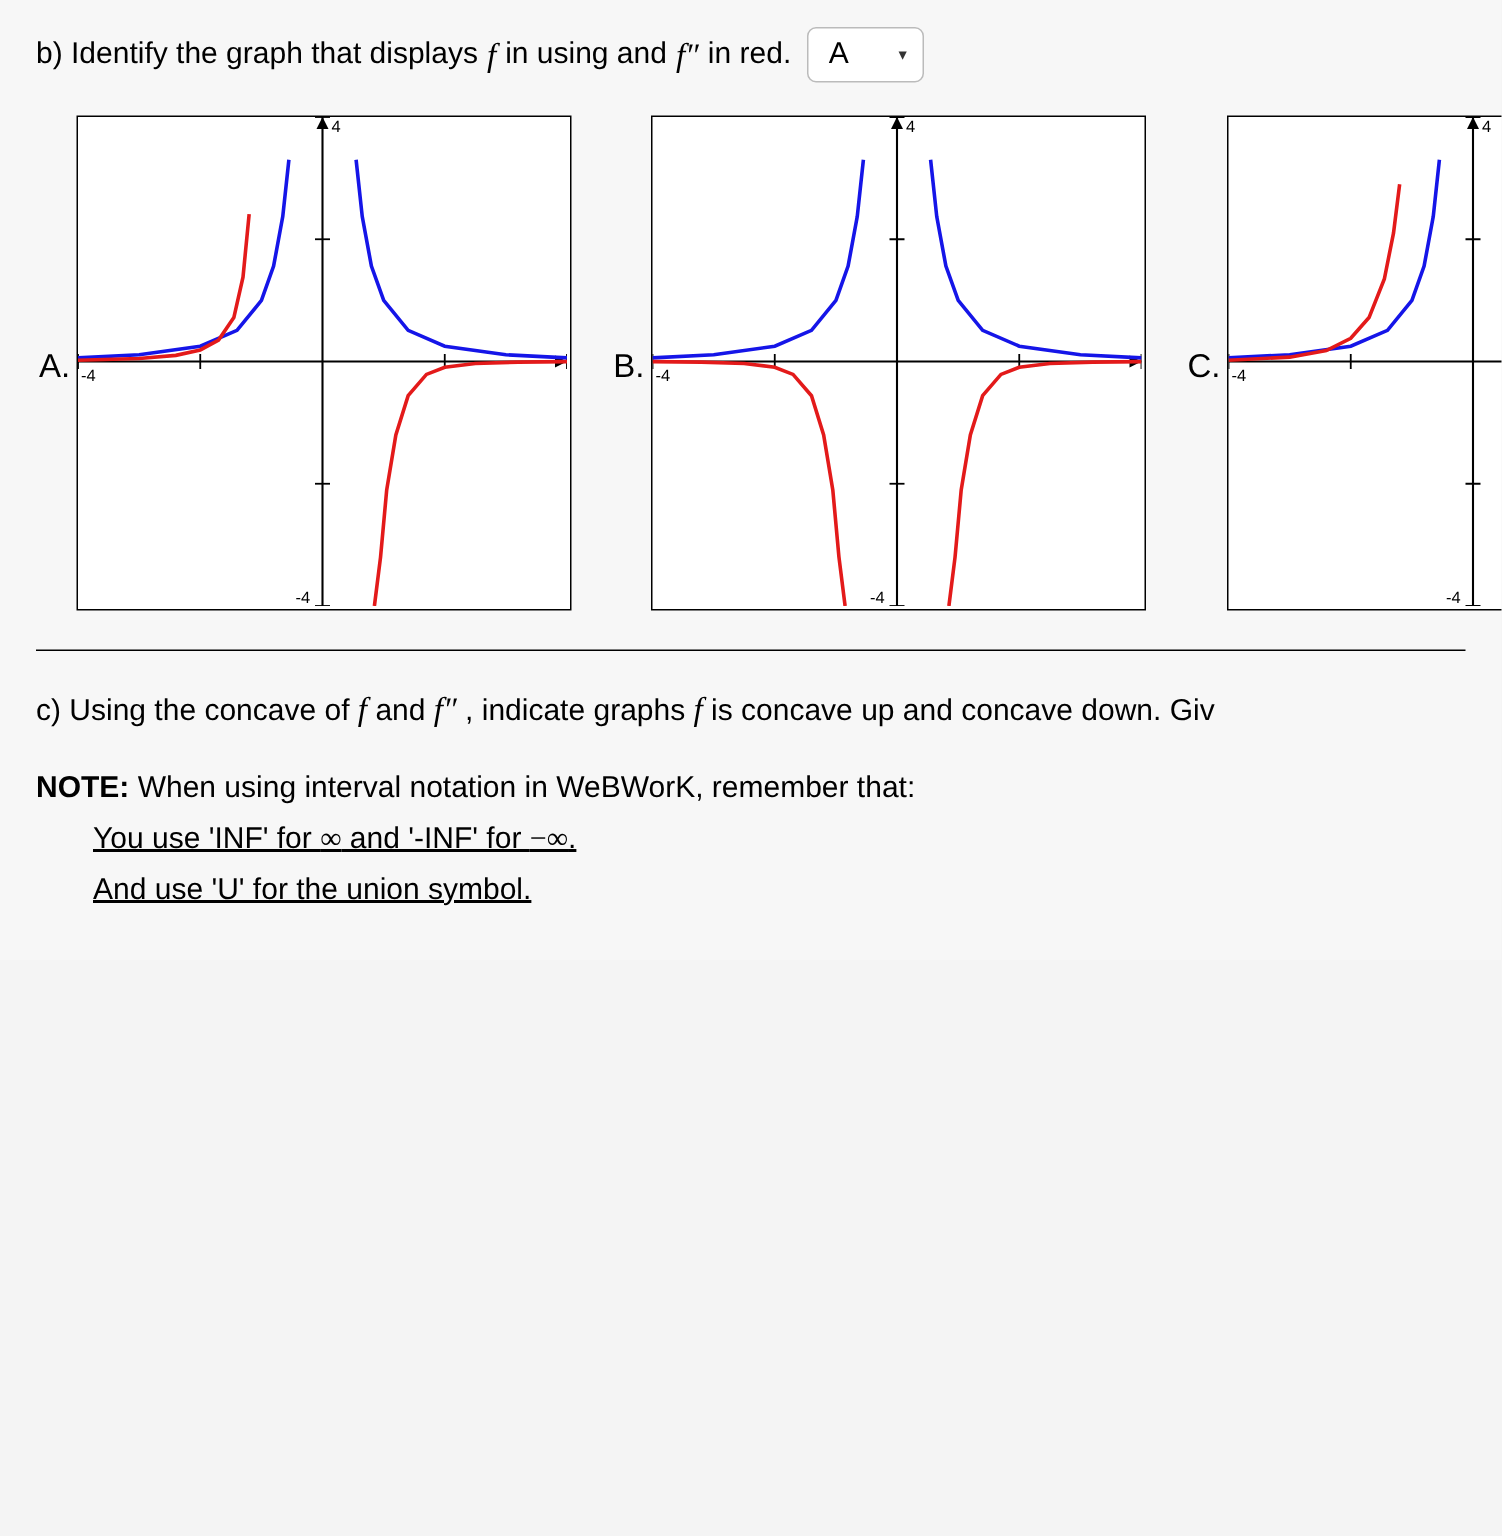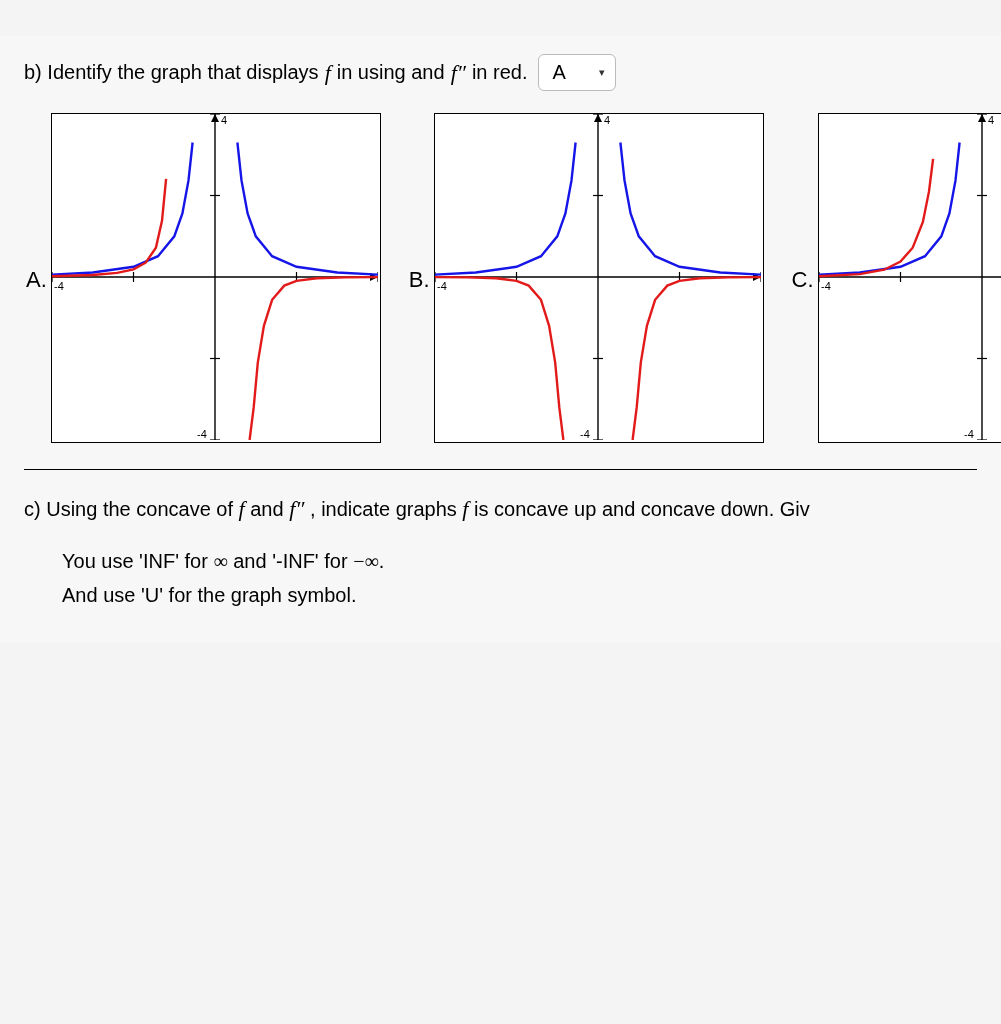--- a/index.html
+++ b/index.html
@@ -8,21 +8,20 @@
     font-family: Arial, Helvetica, sans-serif;
     background: #f4f4f4;
     color: #000;
     font-size: 20px;
   }
   .page {
     background: #f7f7f7;
     padding: 18px 24px 30px 24px;
     width: 1001px;
     box-sizing: border-box;
-    margin-top: 36px;
   }
   .question-b {
     display: flex;
     align-items: center;
     gap: 6px;
     flex-wrap: wrap;
     margin-bottom: 22px;
   }
   .italic-f {
     font-family: "Times New Roman", serif;
@@ -78,20 +77,21 @@
     margin: 8px 0 26px 0;
   }
   .question-c {
     margin-bottom: 22px;
   }
   .note-block {
     line-height: 1.7;
   }
   .note-indent {
     margin-left: 38px;
+    text-decoration: underline;
   }
   .serif {
     font-family: "Times New Roman", serif;
   }
   .bold { font-weight: bold; }
   svg.chart { display:block; }
   .axis { stroke:#000; stroke-width:1.4; }
   .tick { stroke:#000; stroke-width:1.2; }
   .ticklbl { font: 11px Arial; fill:#000; }
   .blue { stroke:#1515e8; stroke-width:2.4; fill:none; }
@@ -202,19 +202,22 @@
     <span>c) Using the concave of </span>
     <span class="italic-f">f</span>
     <span> and </span>
     <span class="italic-f">f″</span>
     <span>, indicate graphs </span>
     <span class="italic-f">f</span>
     <span> is concave up and concave down. Giv</span>
   </div>
 
   <div class="note-block">
+    <div>
+      <span class="bold">NOTE:</span><span> When using interval notation in WeBWorK, remember that:</span>
+    </div>
     <div class="note-indent">
       <span>You use 'INF' for </span><span class="serif">∞</span><span> and '-INF' for </span><span class="serif">−∞</span><span>.</span>
     </div>
-    <div class="note-indent">And use 'U' for the graph symbol.</div>
+    <div class="note-indent">And use 'U' for the union symbol.</div>
   </div>
 
 </div>
 
 </body></html>

